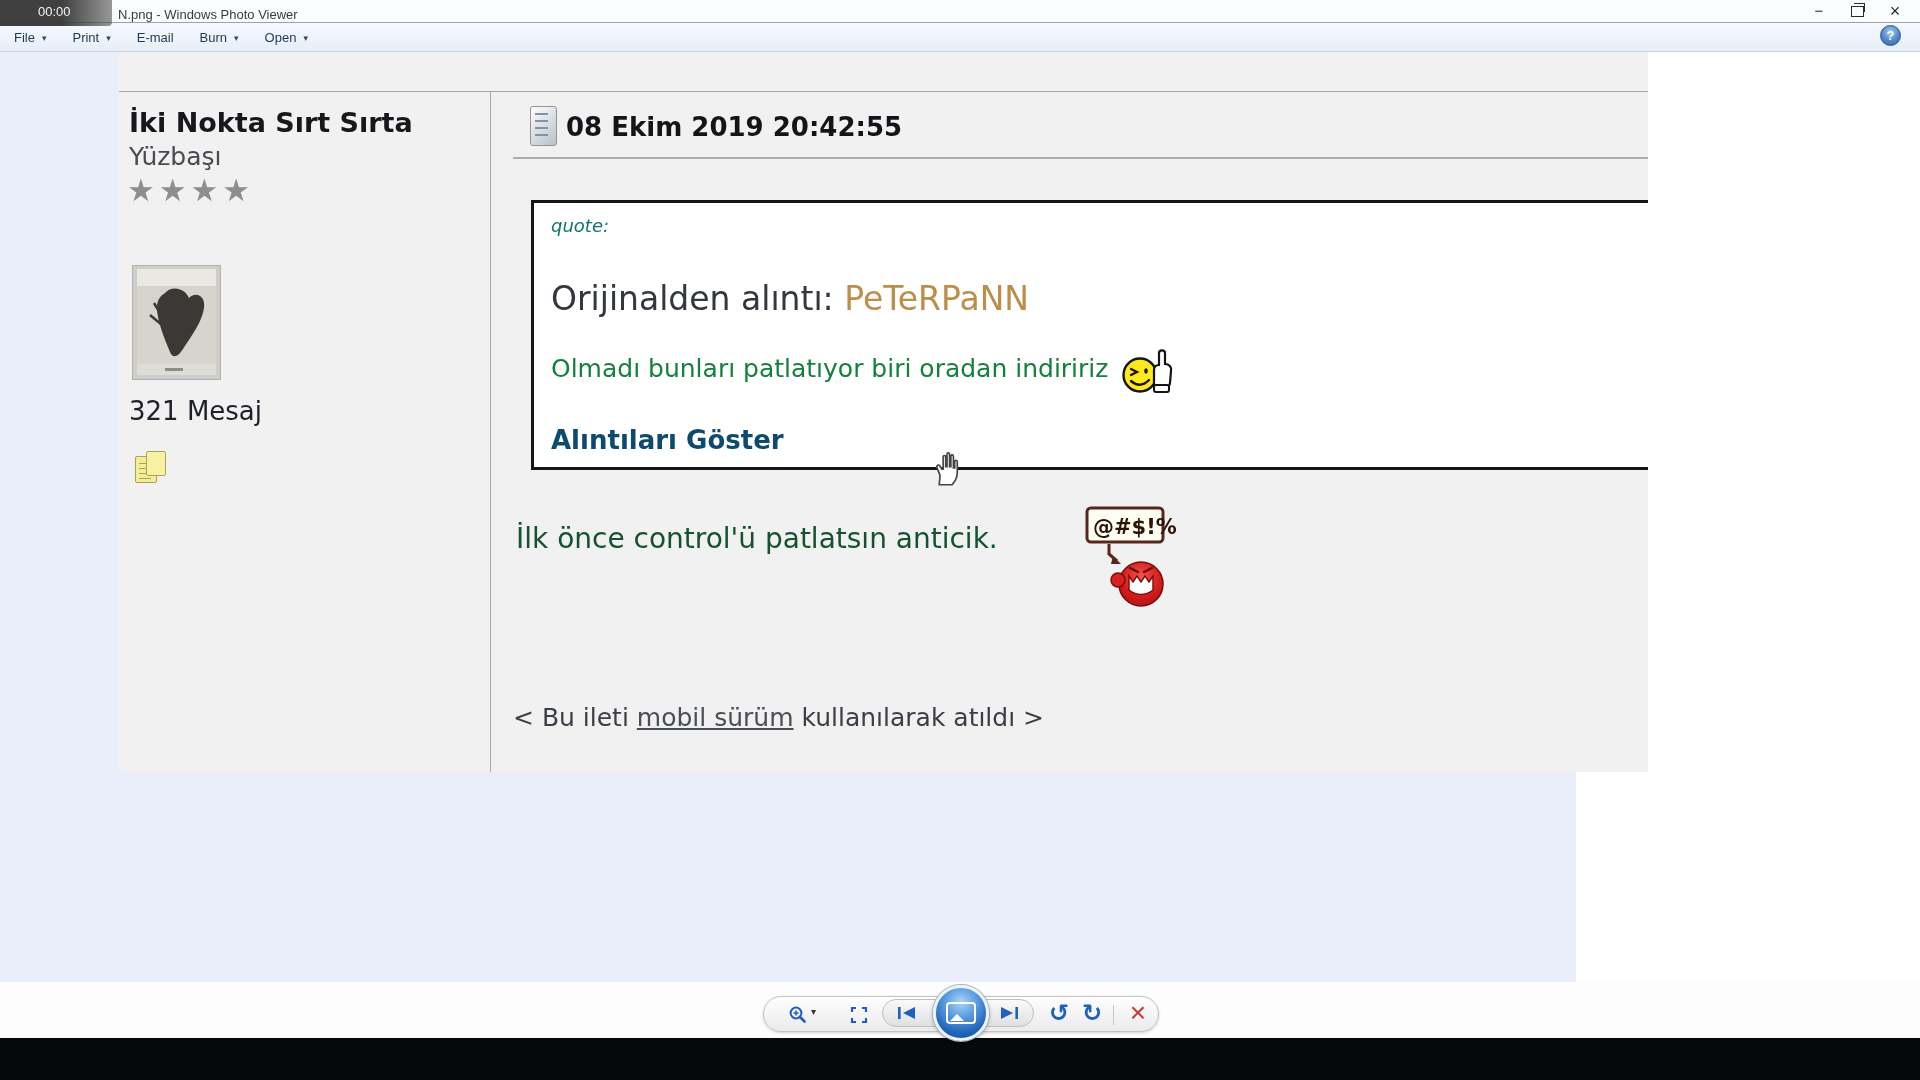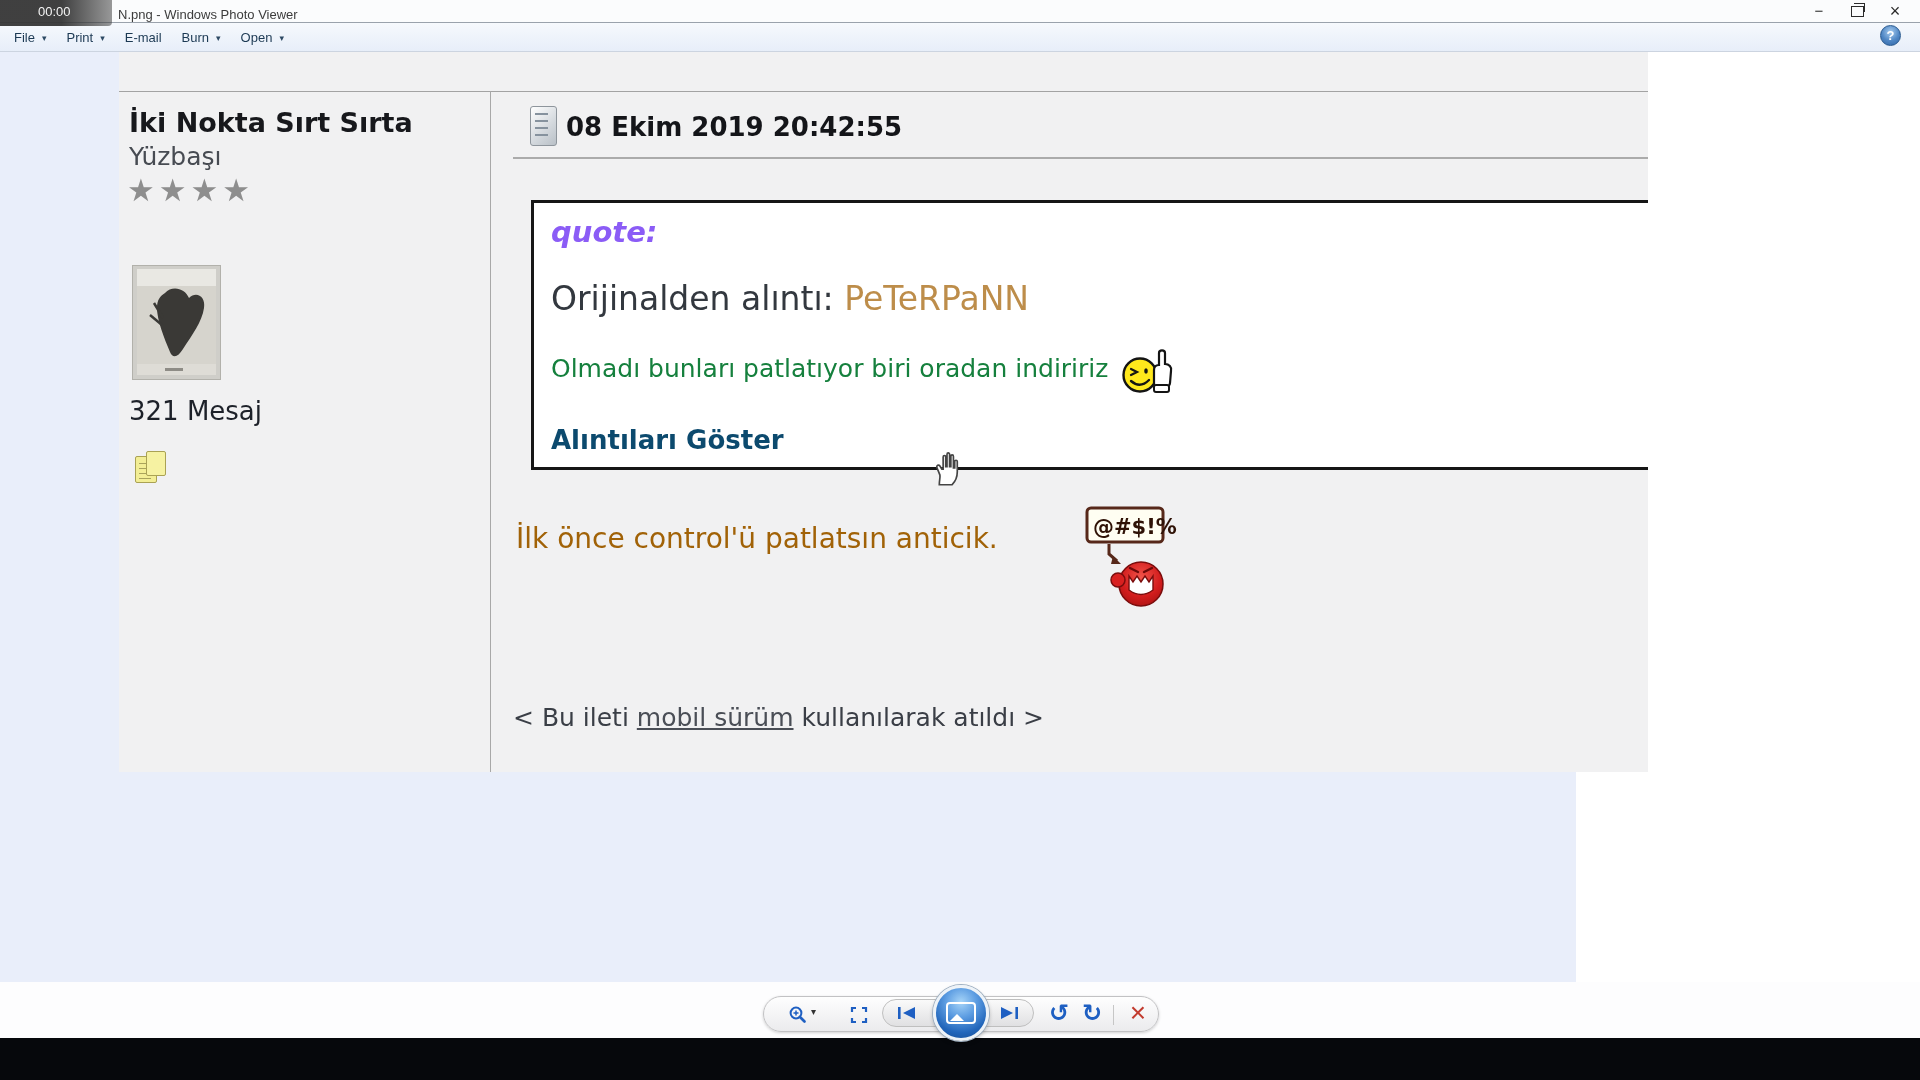--- a/index.html
+++ b/index.html
@@ -17,21 +17,21 @@
   .win-controls{position:absolute;right:6px;top:0;height:22px;display:flex;}
   .win-btn{width:38px;height:22px;display:flex;align-items:center;justify-content:center;
       color:#2b2b2b;font-size:15px;line-height:20px;}
   .restore-glyph{width:11px;height:9px;border:1.4px solid #2b2b2b;position:relative;background:#fbfcfd;margin-top:1px;}
   .restore-glyph::before{content:'';position:absolute;left:2px;top:-4px;width:10px;height:8px;
       border:1.4px solid #2b2b2b;border-bottom:none;border-left:none;}
 
   .menubar{position:absolute;left:0;top:22px;width:1920px;height:30px;box-sizing:border-box;
       background:linear-gradient(#f6f9fd,#e7eef9);
       border-top:1px solid #9aa2ac;border-bottom:1px solid #ccd4e0;
-      display:flex;align-items:center;padding-left:14px;gap:20px;}
+      display:flex;align-items:center;padding-left:14px;gap:26px;}
   .menu-item{display:flex;align-items:center;gap:7px;font-size:13px;color:#1c3953;height:28px;}
   .menu-arrow{font-size:9px;color:#2e4a64;margin-top:2px;}
   .help-btn{position:absolute;right:19px;top:25px;width:21px;height:21px;border-radius:50%;
       background:radial-gradient(circle at 50% 32%,#a8cdf0,#4f86c4 55%,#2f64a4);
       border:1px solid #28598f;color:#fff;font-size:13px;font-weight:bold;
       display:flex;align-items:center;justify-content:center;box-sizing:border-box;}
 
   
   .viewer{position:absolute;left:0;top:52px;width:1576px;height:930px;background:#e9eefa;}
   .photo{position:absolute;left:119px;top:0;width:1529px;height:720px;background:#f1f1f2;
@@ -57,28 +57,28 @@
       background:linear-gradient(135deg,#ffffff,#d3d8dd 60%,#b9c0c7);
       border:1px solid #8e959c;border-radius:3px;}
   .date-icon::before{content:'';position:absolute;left:4px;top:6px;width:13px;height:26px;
       background:repeating-linear-gradient(#86929e 0 2px,transparent 2px 7px);}
   .date-text{position:absolute;left:447px;top:60px;font-size:26px;font-weight:600;color:#141519;}
   .hdr-line{position:absolute;left:394px;top:105px;right:0;height:2px;background:#ababab;}
 
   
   .quote-box{position:absolute;left:412px;top:148px;right:0;height:270px;box-sizing:border-box;
       background:#ffffff;border:3px solid #161616;border-right:none;padding-left:17px;}
-  .q-label{position:absolute;left:17px;top:12px;font-size:29px;font-style:italic;color:#8b5cf6;font-weight:bold;}
+  .q-label{position:absolute;left:17px;top:12px;font-size:18px;font-style:italic;color:#0f766e;}
   .q-src{position:absolute;left:17px;top:76px;font-size:33px;color:#33383f;}
   .q-author{color:#bd8d4a;}
   .q-line{position:absolute;left:17px;top:136px;display:flex;align-items:center;gap:12px;}
   .q-text{font-size:25px;color:#15803d;}
   .q-link{position:absolute;left:17px;top:222px;font-size:26px;font-weight:bold;color:#0c4a6e;}
 
-  .body-text{position:absolute;left:397px;top:470px;font-size:28px;color:#a16207;}
+  .body-text{position:absolute;left:397px;top:470px;font-size:28px;color:#14532d;}
   .footer-line{position:absolute;left:394px;top:651px;font-size:25px;color:#3a3e46;}
   .footer-link{color:#4a4e56;text-decoration:underline;}
 
   .hand-cursor{position:absolute;left:812px;top:398px;z-index:8;}
   .swear-emoticon{position:absolute;left:966px;top:400px;}
 
   
   .chrome-bar{position:absolute;left:0;top:982px;width:1920px;height:56px;background:#fdfdfe;}
   .black-bar{position:absolute;left:0;top:1038px;width:1920px;height:42px;background:#06080c;}
 

